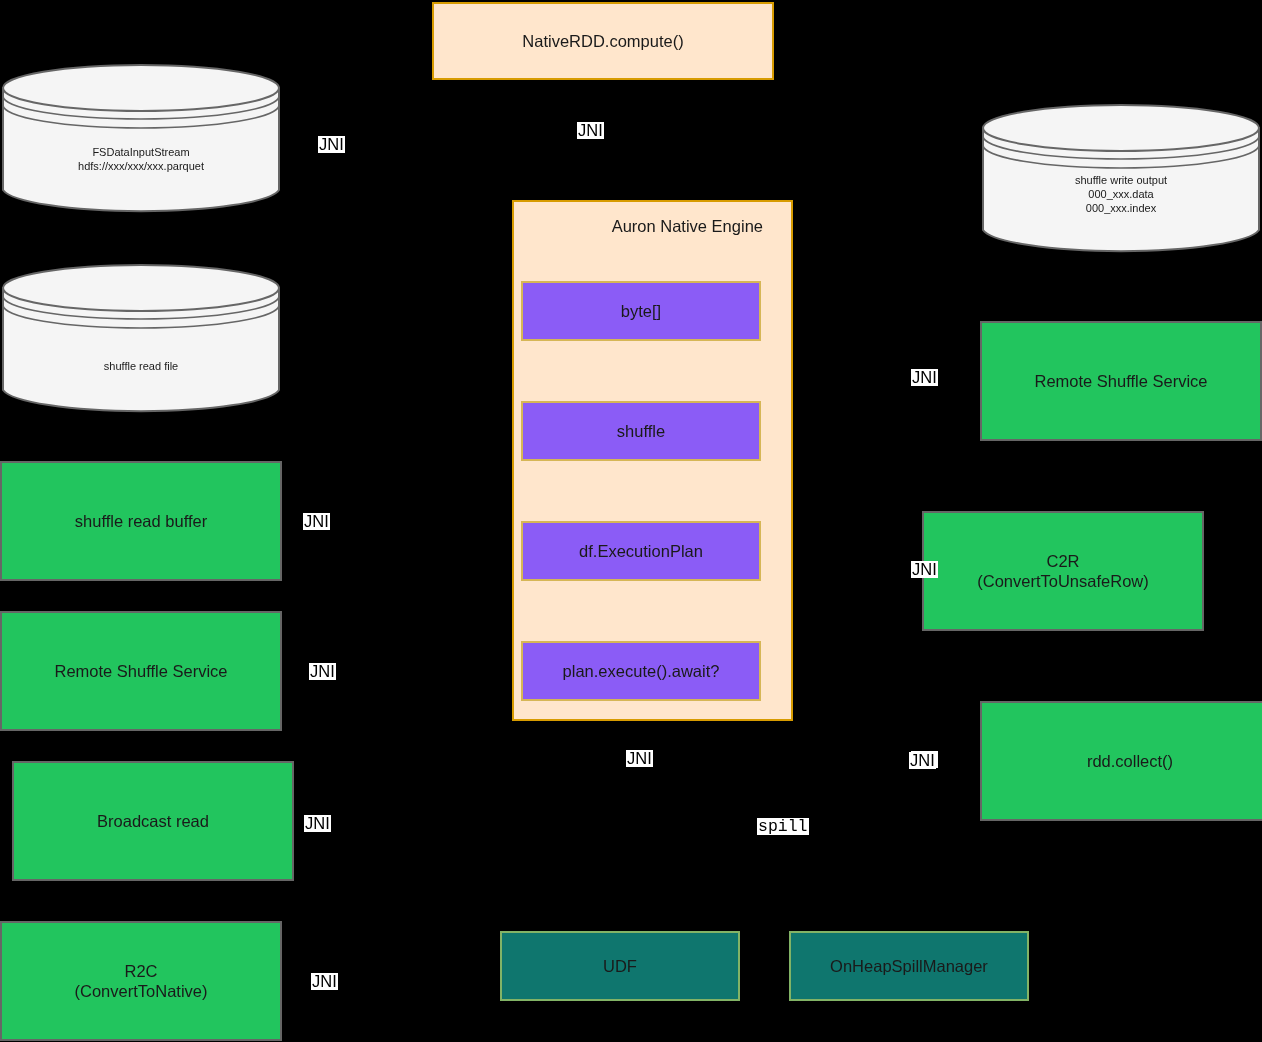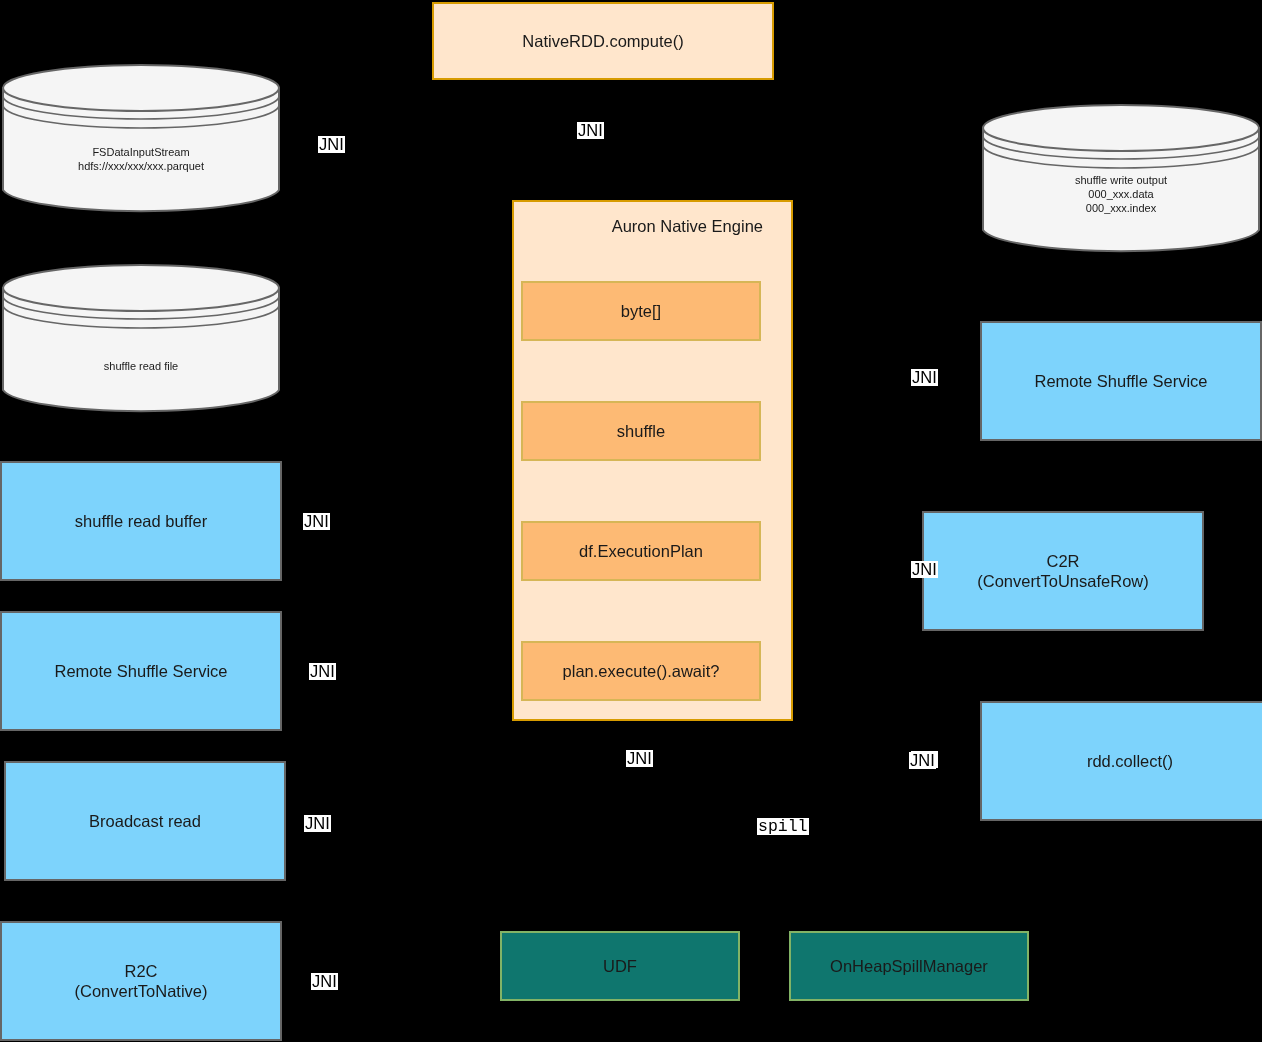--- a/index.html
+++ b/index.html
@@ -27,32 +27,32 @@
     align-items: center;
     justify-content: center;
     text-align: center;
     line-height: 1.22;
     white-space: pre-line;
     color: #1a1a1a;
     font-size: 16.5px;
   }
   
   .box-grey {
-    background: #7dd3fc;
+    background: #22c55e;
     border: 2px solid #666666;
   }
   
   .box-orange {
     background: #ffe6cc;
     border: 2px solid #d79b00;
     margin-left: 12px;
   }
   
   .box-yellow {
-    background: #fdba74;
+    background: #8b5cf6;
     border: 2px solid #d6b656;
   }
   
   .box-green {
     background: #0f766e;
     border: 2px solid #82b366;
   }
   
   .cyl {
     position: absolute;
@@ -135,21 +135,21 @@
       <path d="M3,34 A138,23 0 0 0 279,34" fill="none" stroke="#666666" stroke-width="1.6"></path>
       <path d="M3,43 A138,23 0 0 0 279,43" fill="none" stroke="#666666" stroke-width="1.6"></path>
     </svg>
     <div class="cyl-label" style="top:98px;">shuffle read file</div>
   </div>
 
   <div class="node box-grey" style="left:0px; top:461px; width:282px; height:120px;">shuffle read buffer</div>
 
   <div class="node box-grey" style="left:0px; top:611px; width:282px; height:120px;">Remote Shuffle Service</div>
 
-  <div class="node box-grey" style="left:4px; top:761px; width:282px; height:120px;">Broadcast read</div>
+  <div class="node box-grey" style="left:12px; top:761px; width:282px; height:120px;">Broadcast read</div>
 
   <div class="node box-grey" style="left:0px; top:921px; width:282px; height:120px;">R2C
 (ConvertToNative)</div>
 
   <div class="node box-orange" style="left:420px; top:2px; width:342px; height:78px;">NativeRDD.compute()</div>
 
   <div class="node box-orange" style="left:500px; top:200px; width:281px; height:521px; display:block;"></div>
   <div class="container-title" style="left:500px; top:217px; width:263px; text-align:right;padding-left:48px;">Auron Native Engine</div>
 
   <div class="node box-yellow" style="left:521px; top:281px; width:240px; height:60px;">byte[]</div>

